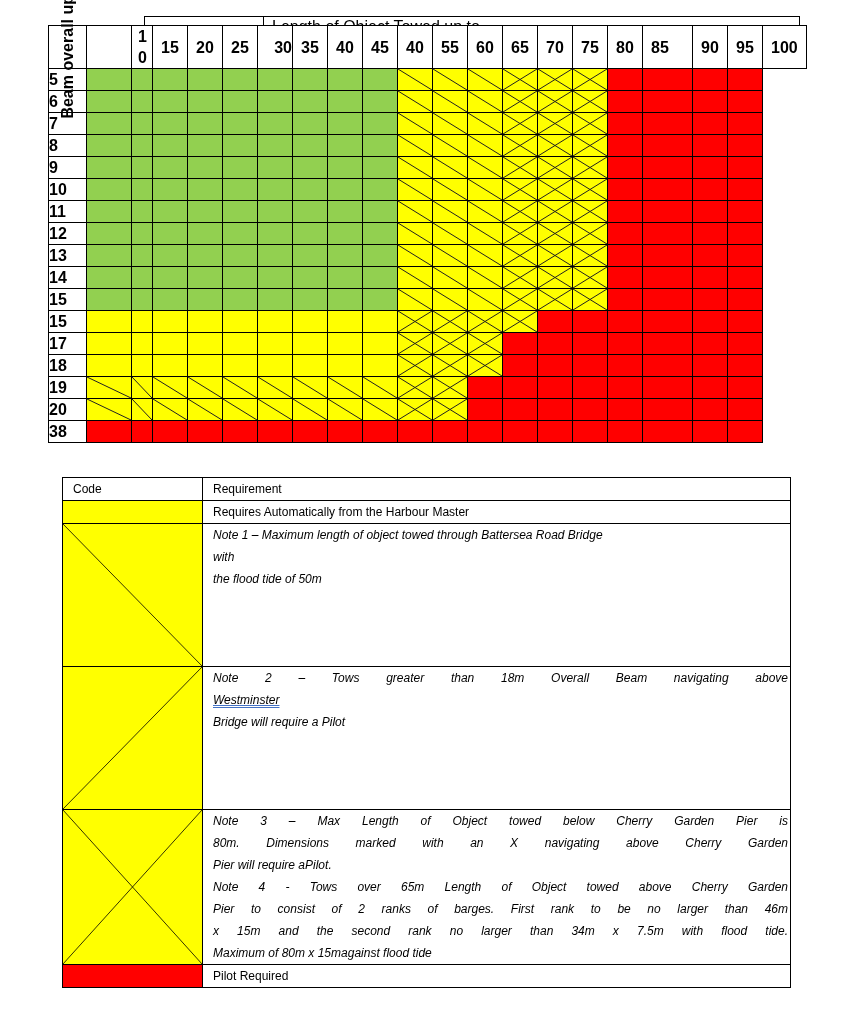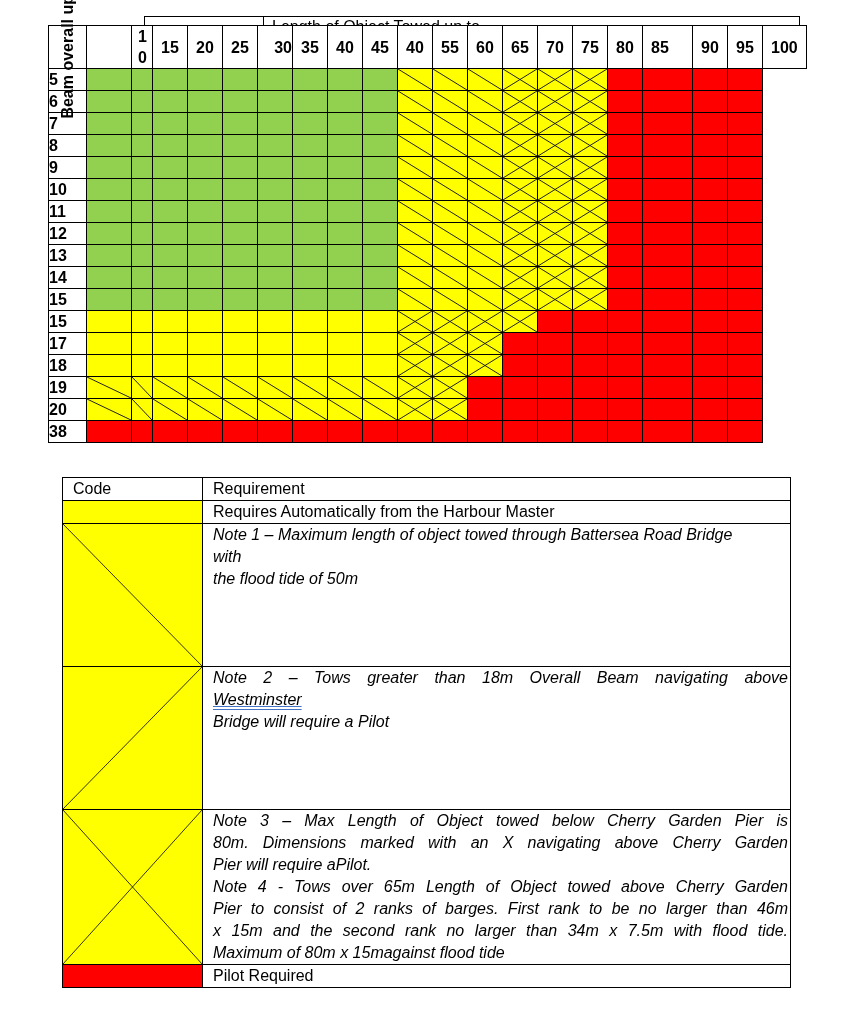--- a/index.html
+++ b/index.html
@@ -21,21 +21,21 @@
   td.rowhead { height: 22px; font-weight: bold; font-size: 16px; line-height: 20px; padding-left: 6px; background: #fff; }
   td.cell { height: 22px; position: relative; }
   td.cell svg { position: absolute; left: 0; top: 0; width: 100%; height: 100%; display: block; }
 
   .c-G { background: #92d050; }
   .c-Y, .c-D, .c-X { background: #ffff00; }
   .c-R { background: #ff0000; }
 
   
   table.legend { position: absolute; left: 62px; top: 477px; width: 729px; border-collapse: collapse; table-layout: fixed; }
-  table.legend td { border: 1px solid #000; padding: 0; vertical-align: top; font-size: 16px; }
+  table.legend td { border: 1px solid #000; padding: 0; vertical-align: top; font-size: 12px; }
   table.legend td.code { width: 129px; position: relative; }
   table.legend td.req { padding-left: 10px; padding-right: 2px; line-height: 22px; }
   table.legend td.code svg { position: absolute; left: 0; top: 0; width: 100%; height: 100%; display: block; }
   .note { font-style: italic; }
   .note-justify { text-align: justify; text-align-last: justify; }
   .note p { margin: 0; }
   .underline-link { text-decoration: underline; text-decoration-color: #4472c4; text-decoration-style: double; }
 </style>
 </head>
 <body>

